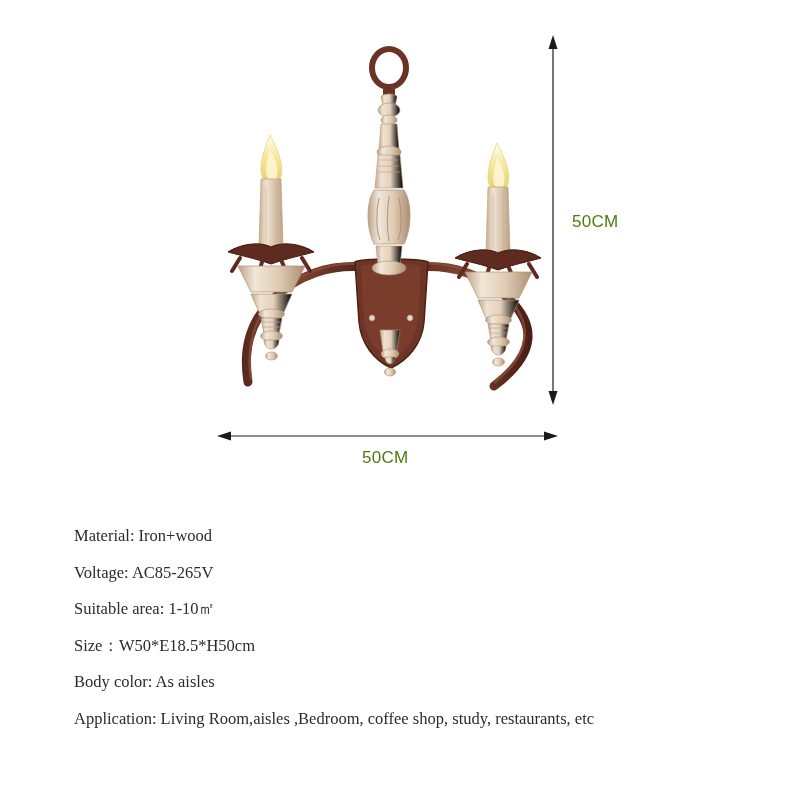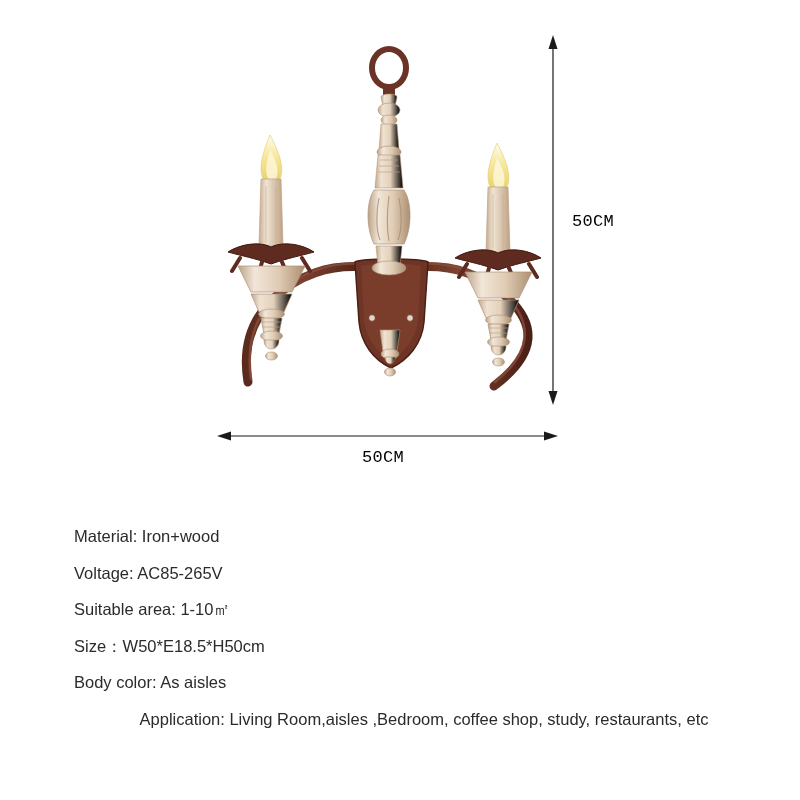--- a/index.html
+++ b/index.html
@@ -31,24 +31,23 @@
   }
   .product-svg {
     position: absolute;
     left: 0;
     top: 0;
   }
 
   .dim-label {
     position: absolute;
     font-size: 17px;
-    color: #000000;
+    color: #4d7c0f;
     letter-spacing: 0.3px;
     white-space: nowrap;
-    font-family: Liberation Mono, monospace;
   }
   .dim-label.vertical-label {
     left: 572px;
     top: 212px;
   }
   .dim-label.horizontal-label {
     left: 362px;
     top: 448px;
   }
 
@@ -58,24 +57,24 @@
     left: 74px;
     top: 528px;
     width: 700px;
   }
   .spec-line {
     font-size: 16.5px;
     line-height: 1.0;
     color: #2b2b2b;
     margin-bottom: 20px;
     white-space: nowrap;
+    font-family: Liberation Serif, serif;
   }
   .spec-line:last-child {
     margin-bottom: 0;
-    text-align: center;
   }
 </style>
 </head>
 <body>
 
 <div class="page">
 
   <div class="product-area">
 
     <svg class="product-svg" width="800" height="490" viewBox="0 0 800 490">

